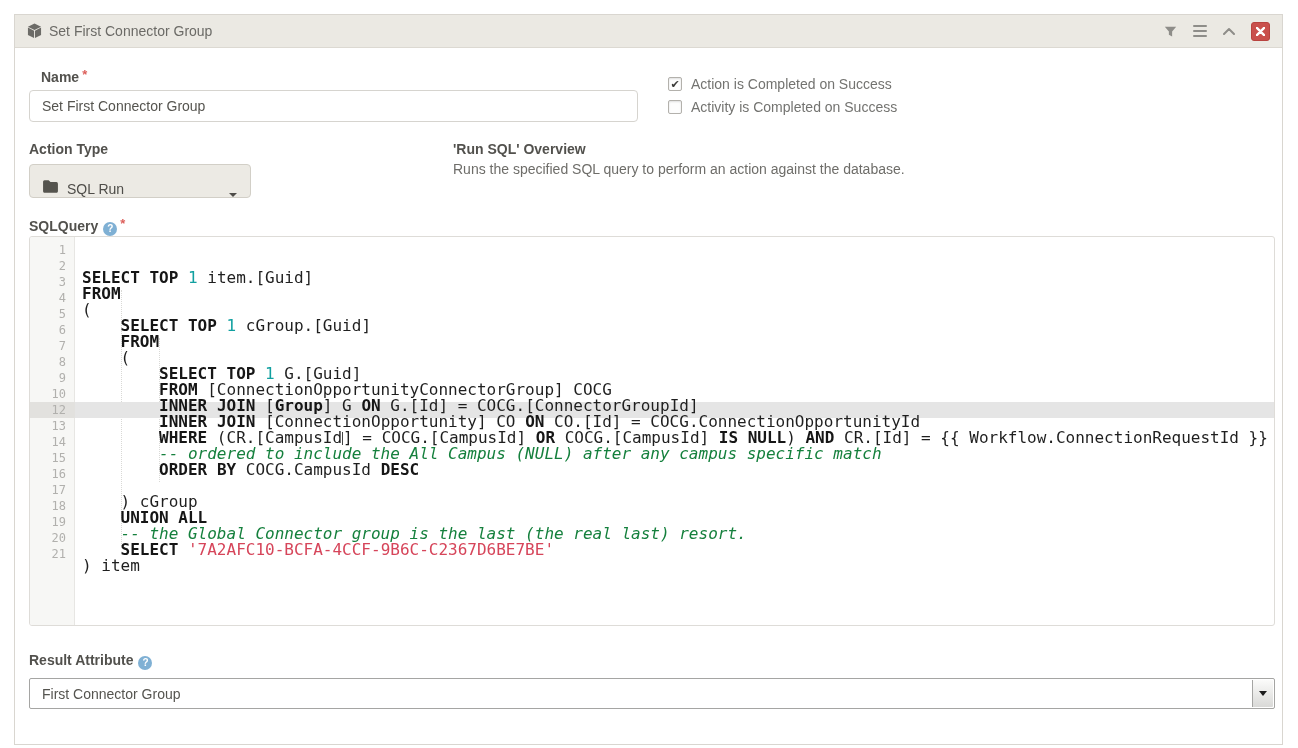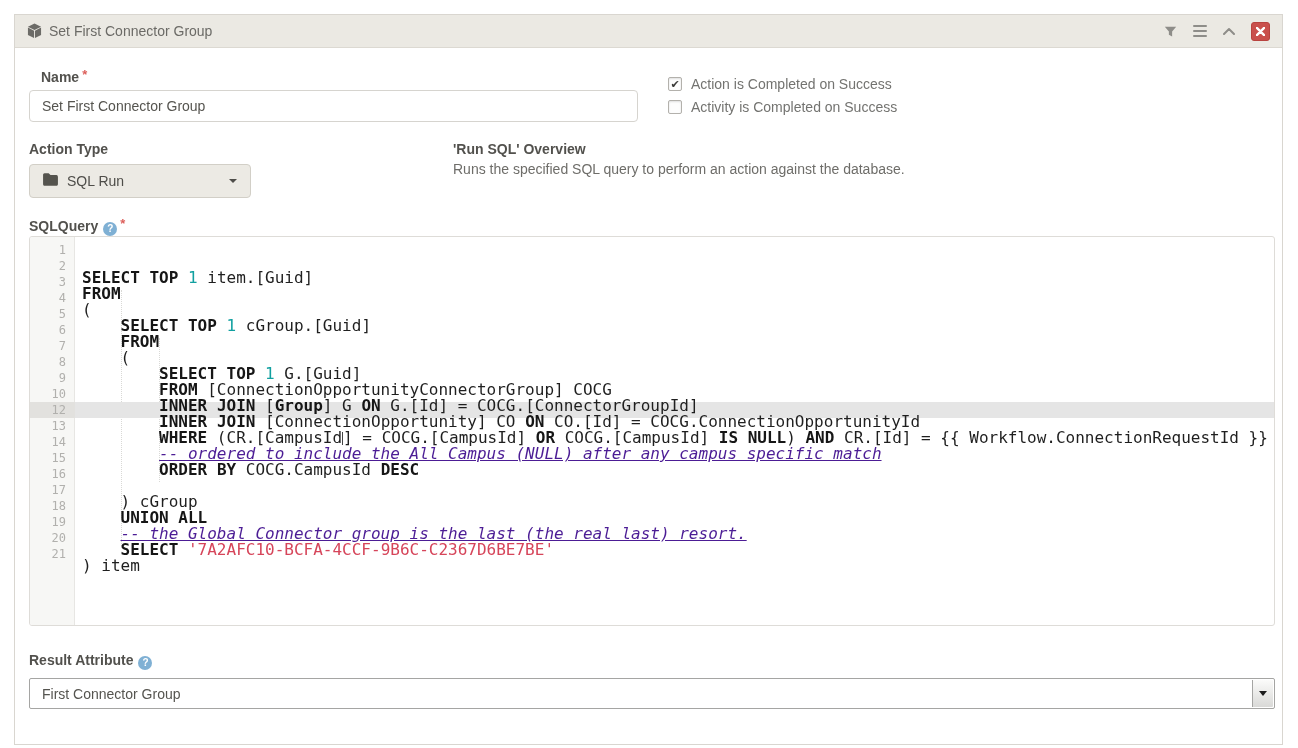--- a/index.html
+++ b/index.html
@@ -19,42 +19,42 @@
   .req { color:#dc5f5a; font-weight:700; font-size:13px; vertical-align:3px; margin-left:3px; }
   .help-badge { display:inline-flex; width:14px; height:14px; border-radius:50%; background:#7fb0d4; color:#fff; font-size:10px; font-weight:700; align-items:center; justify-content:center; vertical-align:-1px; margin-left:5px; cursor:pointer; }
 
   .name-input { position:absolute; left:14px; top:42px; width:609px; height:32px; border:1px solid #d6d4cf; border-radius:4px; padding:0 12px; font-size:14px; color:#55544f; font-family:"Liberation Sans", sans-serif; background:#fff; }
 
   .checkbox-group { position:absolute; left:653px; top:28px; display:flex; flex-direction:column; gap:7px; }
   .cb-row { display:flex; align-items:center; cursor:pointer; }
   .cb-box { width:14px; height:14px; border:1px solid #b3b1ac; border-radius:2px; background:#fdfdfd; box-shadow:inset 0 1px 2px rgba(0,0,0,.12); font-size:11px; line-height:12px; text-align:center; color:#3c3c3a; }
   .cb-label { font-size:14px; color:#737370; margin-left:9px; }
 
-  .action-btn { position:absolute; left:14px; top:116px; width:222px; height:34px; background:#eceae4; border:1px solid #d2cfc7; border-radius:4px; display:flex; align-items:center; padding:0 13px; cursor:pointer; }
+  .action-btn { position:absolute; left:14px; top:116px; width:222px; height:34px; background:#eceae4; border:1px solid #d2cfc7; border-radius:4px; display:flex; align-items:flex-end; padding:0 13px; cursor:pointer; }
   .action-btn-label { font-size:14px; color:#4e4d49; margin-left:9px; }
   .dd-caret { margin-left:auto; width:0; height:0; border-left:4px solid transparent; border-right:4px solid transparent; border-top:4px solid #4e4d49; }
 
   .overview-title { position:absolute; left:438px; top:93px; font-size:14px; font-weight:700; color:#52514d; }
   .overview-text { position:absolute; left:438px; top:113px; font-size:14px; color:#6e6d69; }
 
   .cm-editor { position:absolute; left:14px; top:188px; width:1246px; height:390px; border:1px solid #dedcd8; border-radius:3px; background:#fff; overflow:hidden; font-family:"DejaVu Sans Mono", monospace; }
   .gutter-strip { position:absolute; left:0; top:0; bottom:0; width:45px; background:#f7f7f5; border-right:1px solid #e7e6e3; }
   .cm-guide { position:absolute; width:0; border-left:1px dotted #d9d9d6; }
   .guide-4 { left:calc(52px + 4ch); top:53px; height:256px; }
   .guide-8 { left:calc(52px + 8ch); top:101px; height:144px; }
   .cm-rows { position:relative; padding-top:5px; }
   .cm-row { display:flex; height:16px; line-height:16px; }
   .cm-gut { flex:0 0 45px; text-align:right; padding-right:9px; font-size:12px; color:#b1b0ad; }
   .cm-code { white-space:pre; padding-left:7px; font-size:16px; color:#1f1f1f;margin-top:28px; }
   .row-active { background:#e5e5e5; }
   .row-active .cm-gut { background:#e2e1de; }
   .tk { font-weight:700; color:#161616; }
   .tn { color:#11a0a0; }
   .ts { color:#d6455a; }
-  .tc { color:#4c1d95; font-style:italic;text-decoration:underline; }
+  .tc { color:#15803d; font-style:italic; }
   .cm-caret { display:inline-block; width:0; height:13px; border-left:1px solid #444; vertical-align:-2px; }
 
   .result-label { left:14px; top:604px; }
   .result-select { position:absolute; left:14px; top:630px; width:1246px; height:31px; background:#fff; border:1px solid #a5a5a3; border-radius:2px; display:flex; align-items:center; padding:13px 12px; font-size:14px; color:#55544f; cursor:pointer; }
   .sel-arrow { position:absolute; right:1px; top:1px; bottom:1px; width:21px; background:linear-gradient(#fbfbfa,#d9d9d7); border-left:1px solid #a5a5a3; border-radius:0 1px 1px 0; display:flex; align-items:center; justify-content:center; }
   .sel-tri { width:0; height:0; border-left:4px solid transparent; border-right:4px solid transparent; border-top:5px solid #1c1c1c; }
 
   .lbl-name { left:26px; top:19px; }
   .lbl-action { left:14px; top:93px;text-align:right; }
   .lbl-sql { left:14px; top:168px; }

